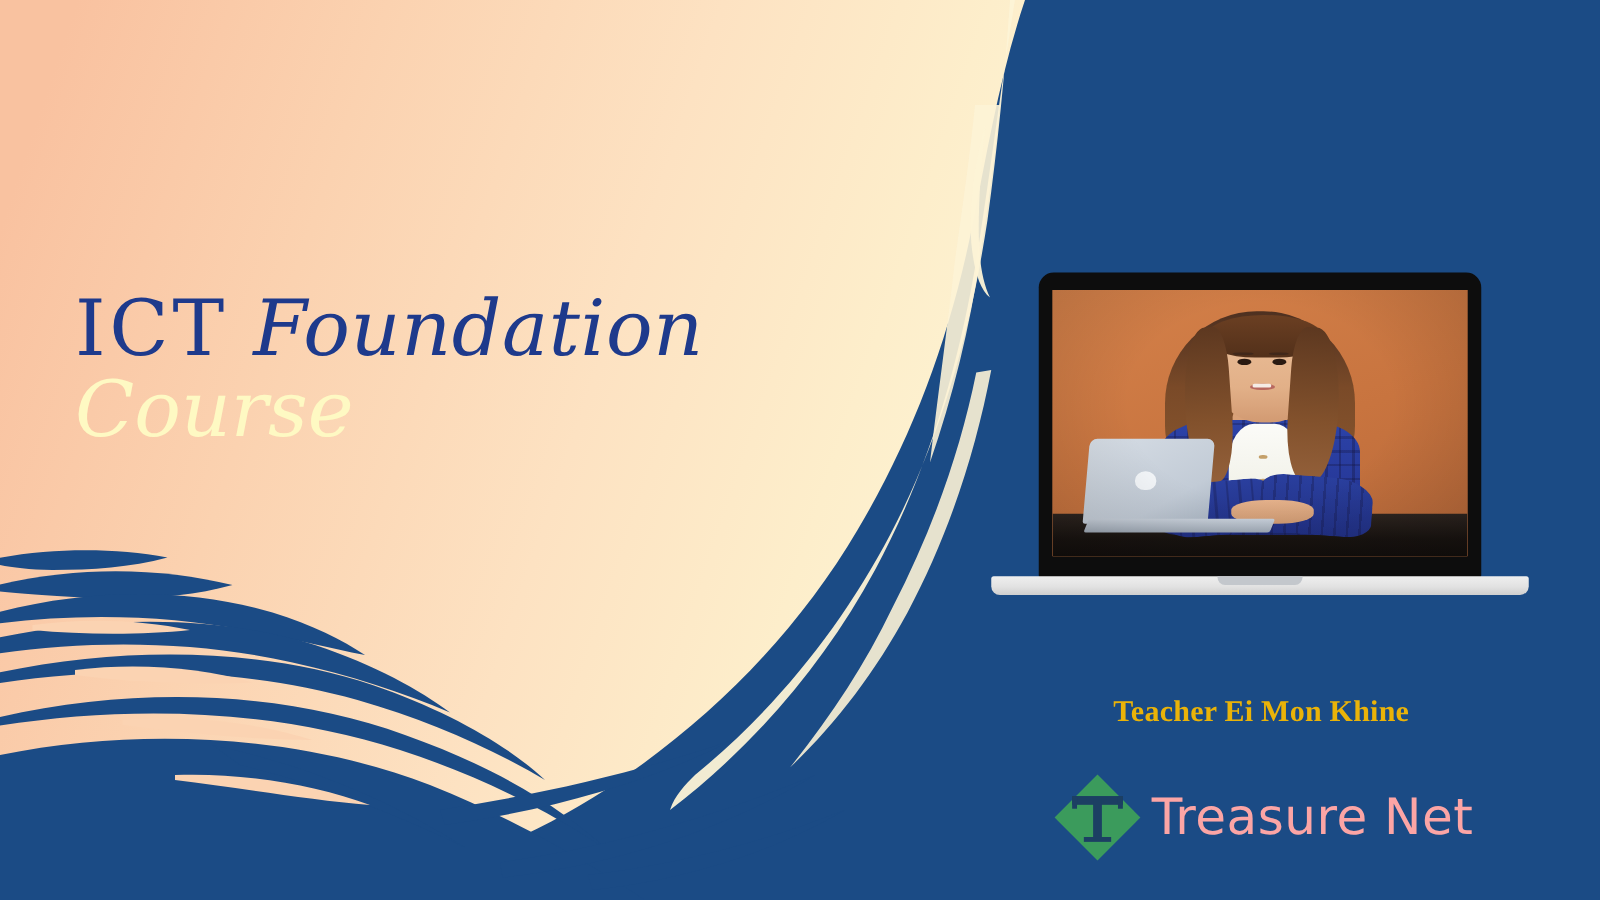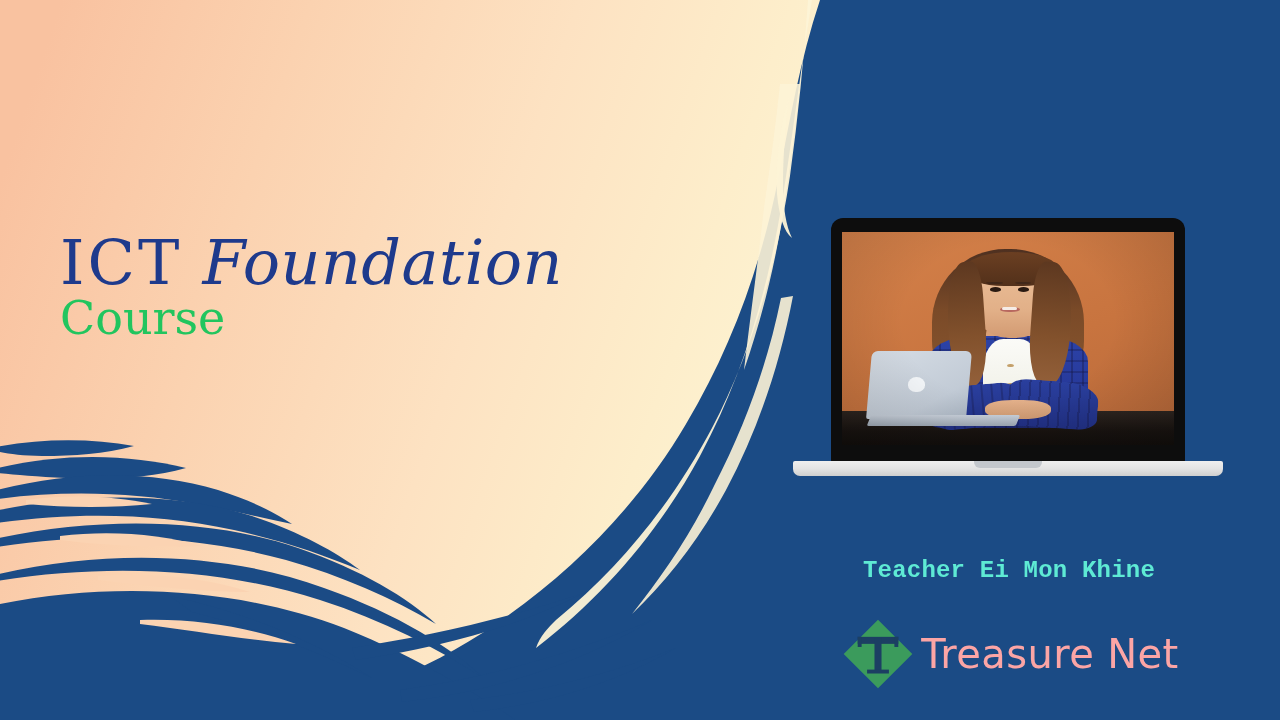--- a/index.html
+++ b/index.html
@@ -39,22 +39,23 @@
     color:#1e3a8c;
     font-size:62px;
     line-height:1.12;
     white-space:nowrap;
     letter-spacing:0.5px;
   }
   .title-line .roman { font-style:normal; letter-spacing:3px; }
   .title-line .ital  { font-style:italic; }
   #title-line-2 {
     font-family:"DejaVu Serif","Liberation Serif",serif;
-    color:#22c55e;
-    font-size:46px;
+    font-style:italic;
+    color:#fef9c3;
+    font-size:62px;
     line-height:1.12;
     margin-top:-4px;
   }
   #subtitle-my {
     margin-top:20px;
     color:#1e3a8c;
     font-size:25px;
     font-family:"DejaVu Sans","Liberation Sans",sans-serif;
     letter-spacing:0.4px;
     line-height:1.35;
@@ -230,24 +231,24 @@
     font-size:40px;
     color:#fdf6d8;
     z-index:7;
     letter-spacing:0.5px;
   }
   #teacher-name {
     position:absolute;
     left:793px; top:557px;
     width:432px;
     text-align:center;
-    font-family:Liberation Mono, monospace;
+    font-family:Liberation Serif, serif;
     font-weight:700;
     font-size:24px;
-    color:#5eead4;
+    color:#eab308;
     z-index:7;
     letter-spacing:0.2px;
   }
 
   
   #brand {
     position:absolute;
     left:793px; top:614px;
     width:432px;
     height:80px;

